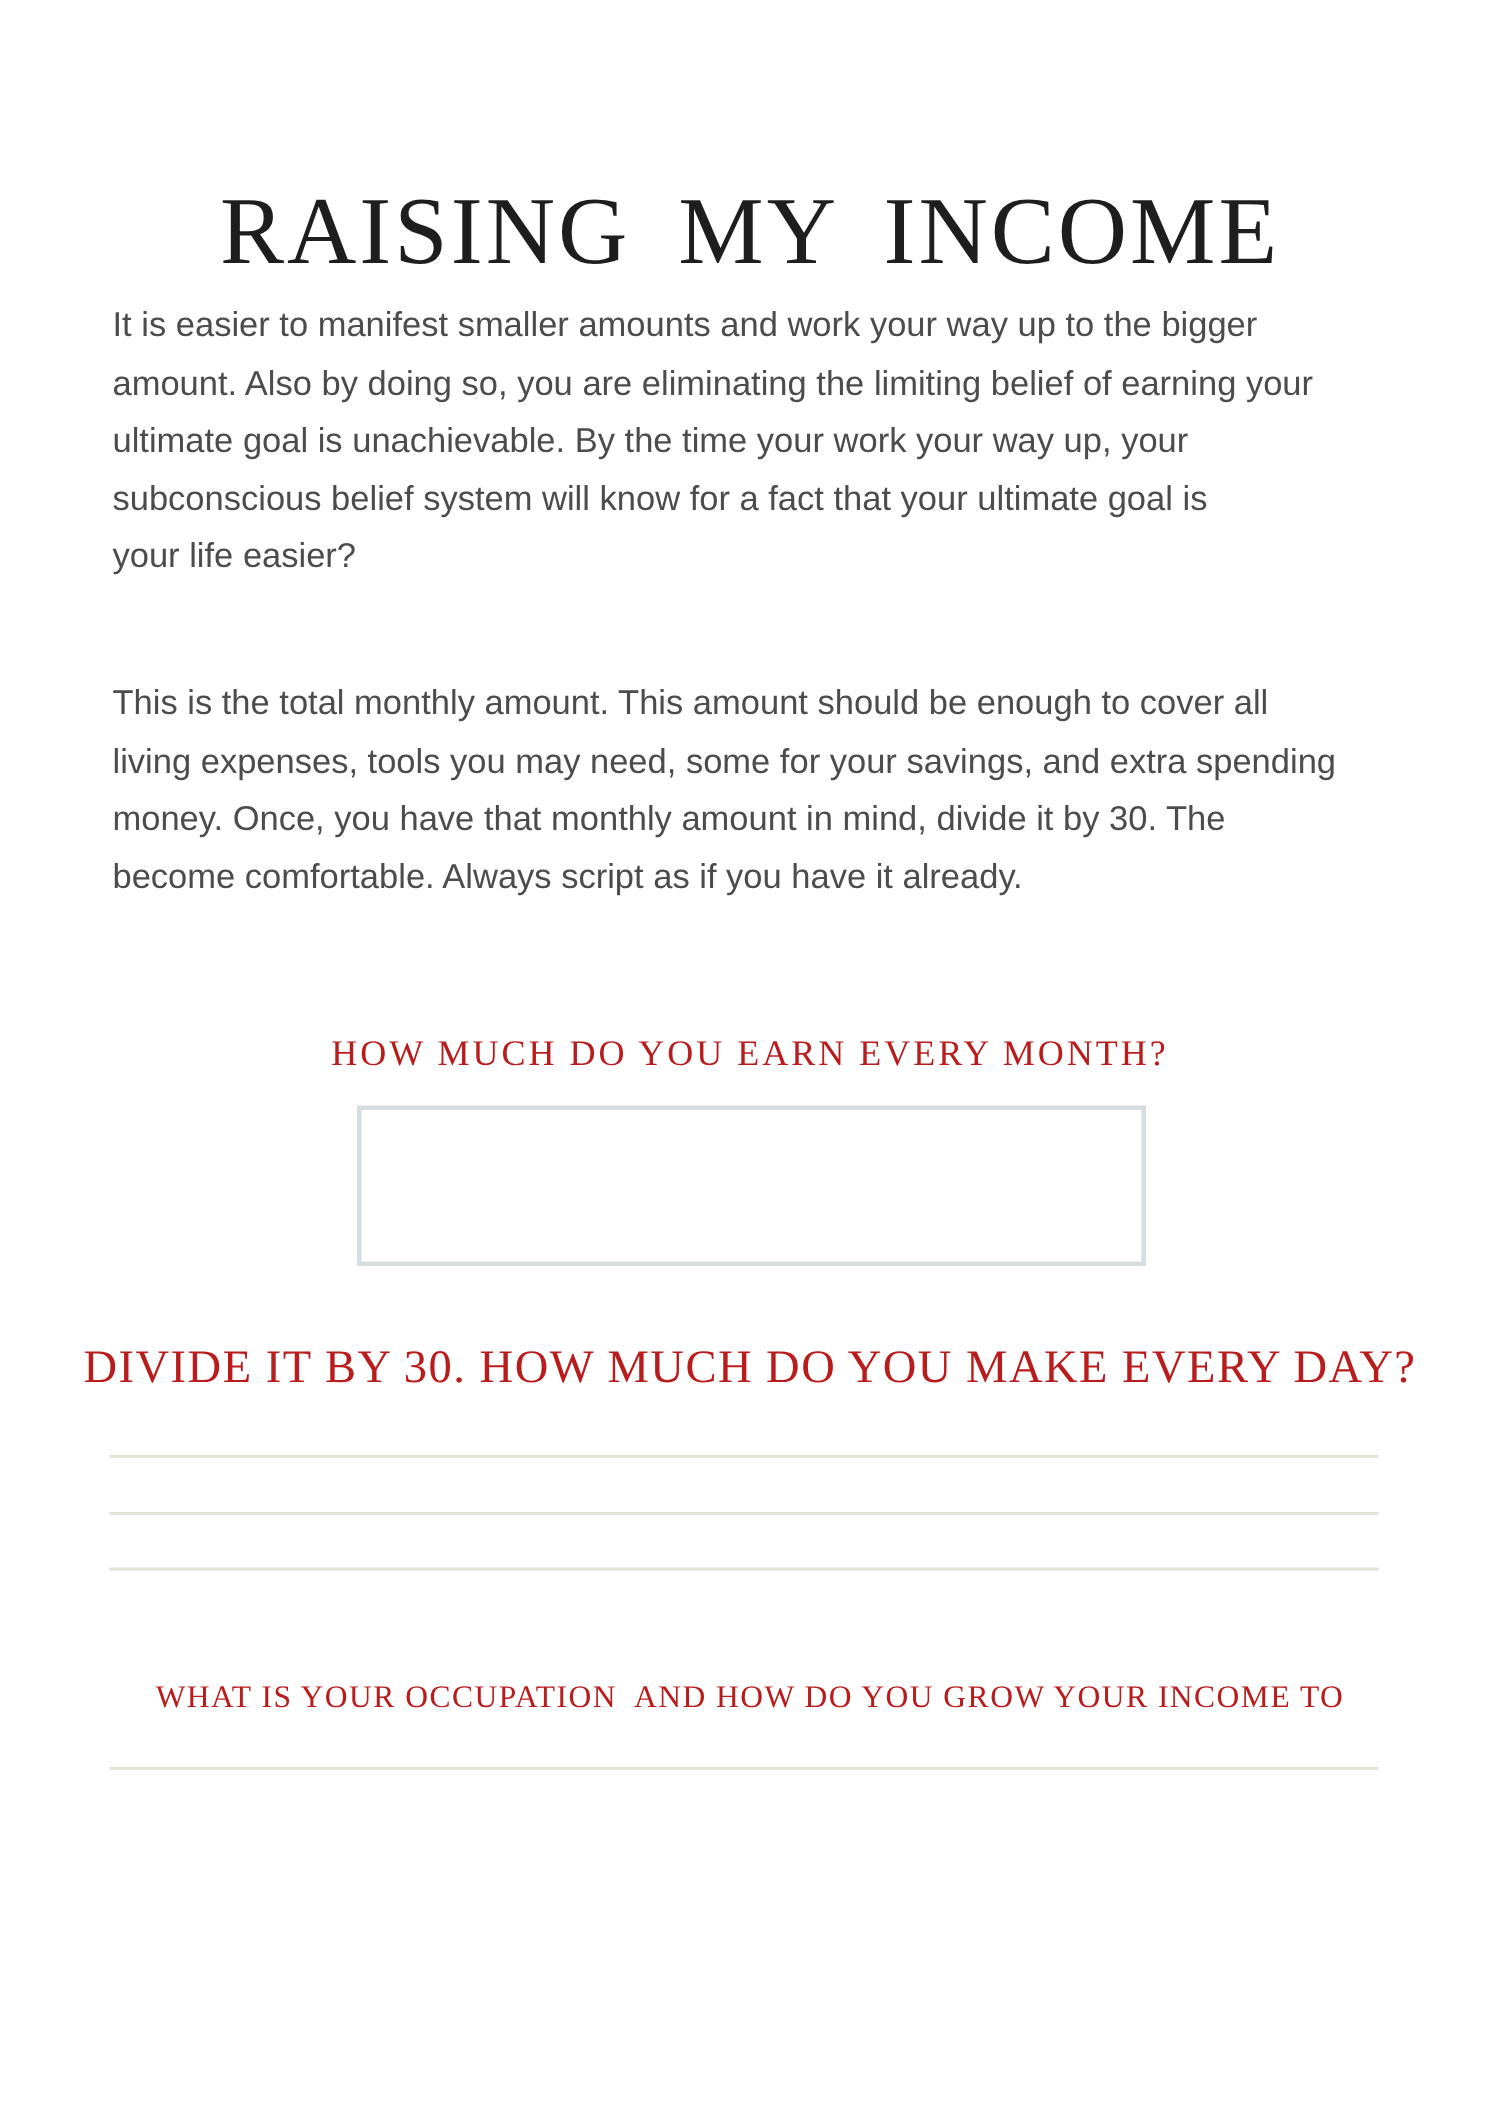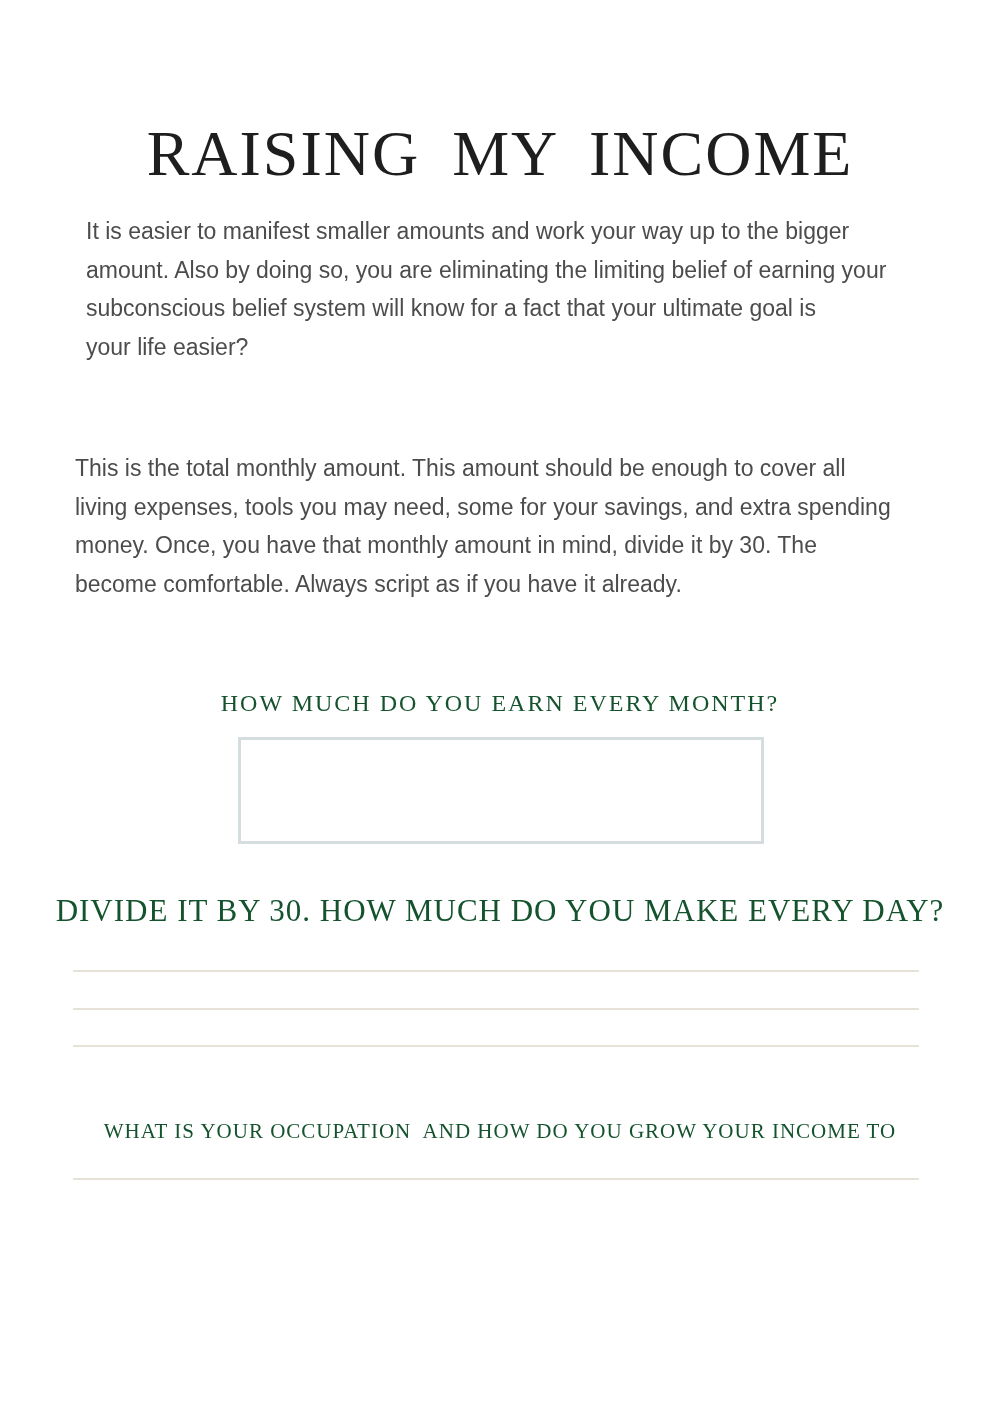--- a/index.html
+++ b/index.html
@@ -36,29 +36,29 @@
     width: 900px;
     color: #4c4c4c;
     font-size: 23px;
     font-weight: 400;
   }
   .paragraph .pline {
     white-space: pre;
     line-height: 38.5px;
     height: 38.5px;
   }
-  .para-intro { top: 212px; margin-left: 11px; }
+  .para-intro { top: 197px; }
   .para-details { top: 449px; }
   .section-heading {
     position: absolute;
     left: 0;
     right: 0;
     text-align: center;
     font-family: "Liberation Serif", "DejaVu Serif", serif;
-    color: #14532d;
+    color: #b91c1c;
     font-weight: 400;
     white-space: pre;
   }
   .heading-monthly {
     top: 690px;
     font-size: 24px;
     letter-spacing: 2px;
   }
   .heading-daily {
     top: 893px;
@@ -99,20 +99,21 @@
 </head>
 <body>
 
 <div class="page">
 
   <h1 class="page-title">RAISING MY INCOME</h1>
 
   <div class="paragraph para-intro">
     <div class="pline">It is easier to manifest smaller amounts and work your way up to the bigger</div>
     <div class="pline">amount. Also by doing so, you are eliminating the limiting belief of earning your</div>
+    <div class="pline">ultimate goal is unachievable. By the time your work your way up, your</div>
     <div class="pline">subconscious belief system will know for a fact that your ultimate goal is</div>
     <div class="pline">your life easier?</div>
   </div>
 
   <div class="paragraph para-details">
     <div class="pline">This is the total monthly amount. This amount should be enough to cover all</div>
     <div class="pline">living expenses, tools you may need, some for your savings, and extra spending</div>
     <div class="pline">money. Once, you have that monthly amount in mind, divide it by 30. The</div>
     <div class="pline">become comfortable. Always script as if you have it already.</div>
   </div>

